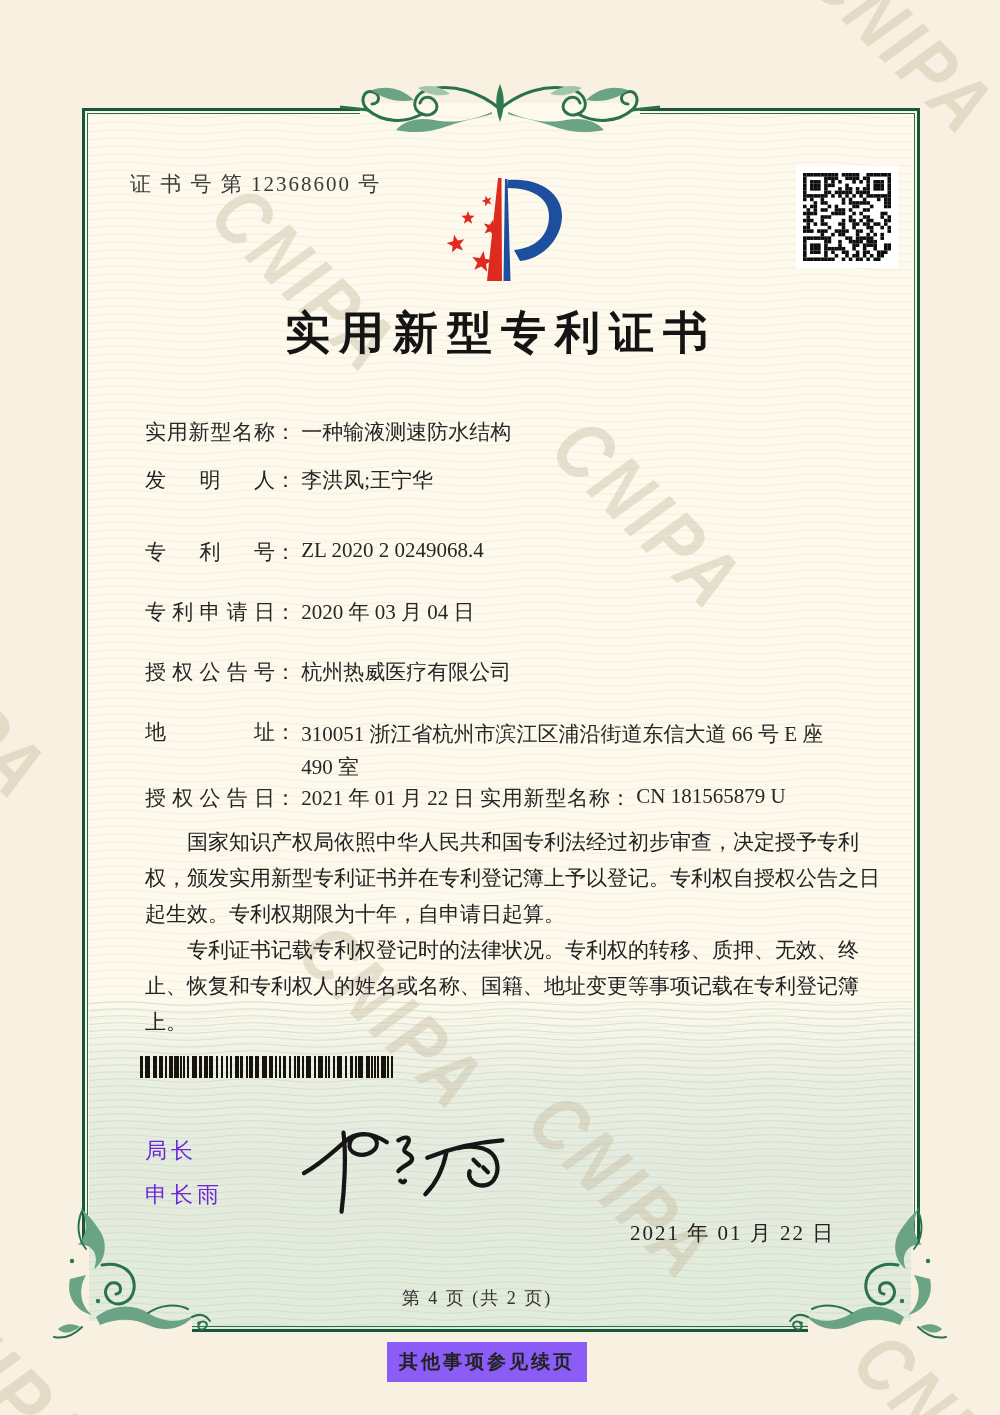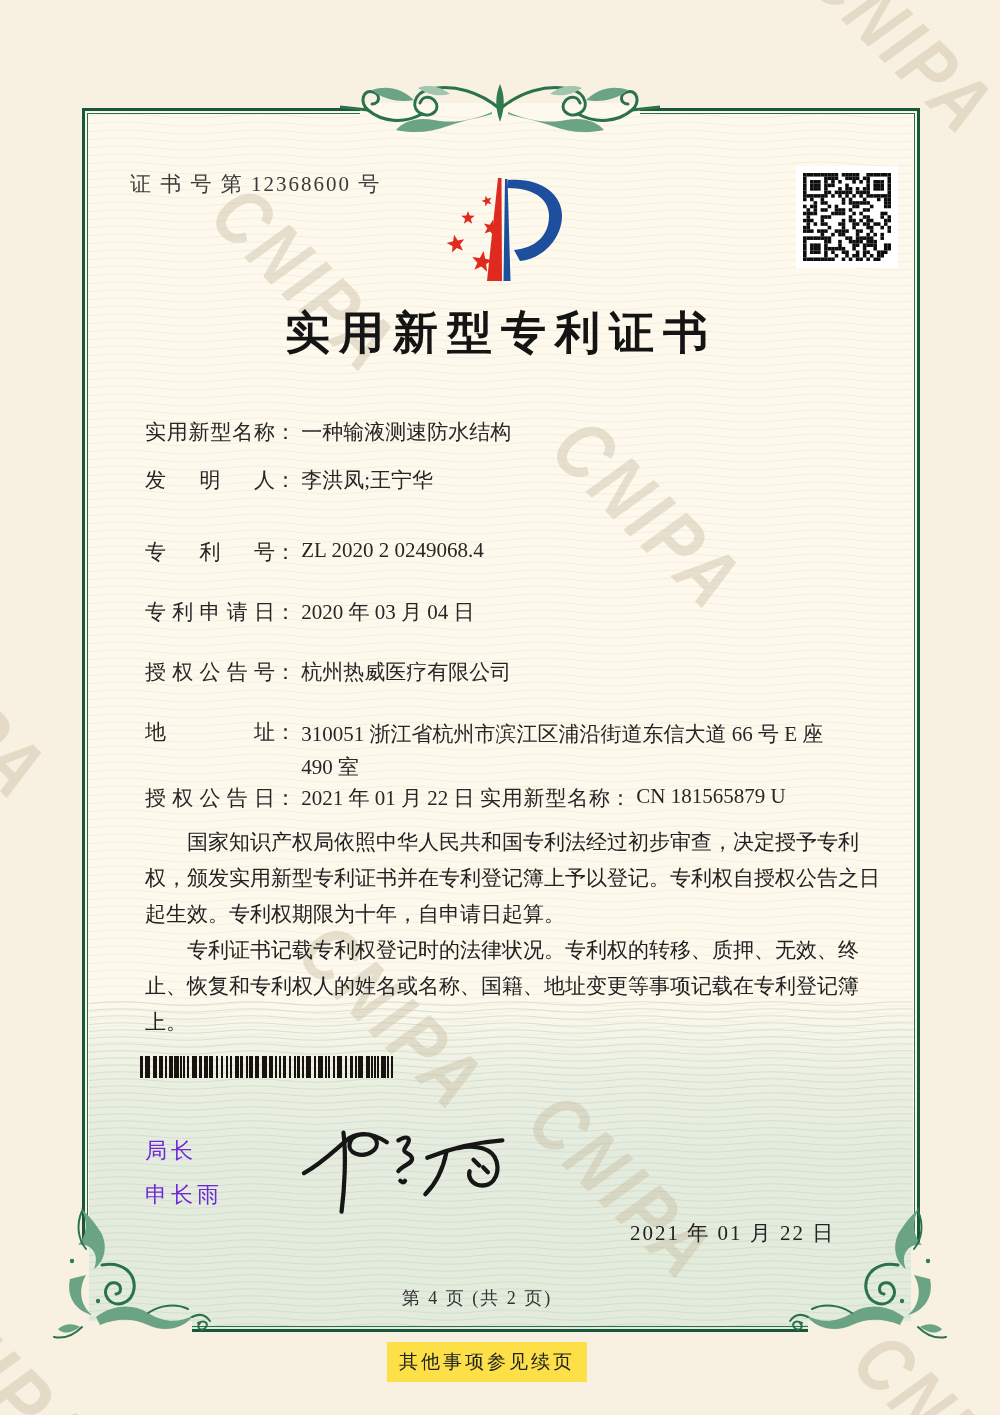--- a/index.html
+++ b/index.html
@@ -35,21 +35,21 @@
   .fval{display:inline-block;vertical-align:top;}
   .fval-wrap{white-space:normal;width:548px;line-height:33px;}
   .grant2{position:absolute;left:335px;top:0;white-space:nowrap;}
   .paras{left:145px;top:824px;width:737px;font-size:21px;line-height:36px;color:#222;}
   .paras p{margin:0;text-indent:2em;}
   .signer{font-family:"Liberation Sans","DejaVu Sans",sans-serif;font-size:22px;color:#6d28d9;letter-spacing:4px;text-align:right;}
   .signer-title{left:145px;top:1136px;}
   .signer-name{left:145px;top:1180px;}
   .issuedate{left:630px;top:1219px;font-size:21px;letter-spacing:2px;color:#222;}
   .pageind{left:82px;top:1286px;width:790px;text-align:center;font-size:18px;letter-spacing:2px;color:#333;}
-  .footnote{left:387px;top:1342px;background:#fde047;padding:7px 12px;font-size:19px;letter-spacing:3px;color:#222;}
+  .footnote{left:387px;top:1342px;background:#8b5cf6;padding:7px 12px;font-size:19px;letter-spacing:3px;color:#222;font-weight:bold;}
 </style>
 </head>
 <body>
 
 <div class="page">
 
   <div class="interior"></div>
 
   <svg class="waves" style="left:86px;top:112px;" width="830" height="1216">
     <defs>

